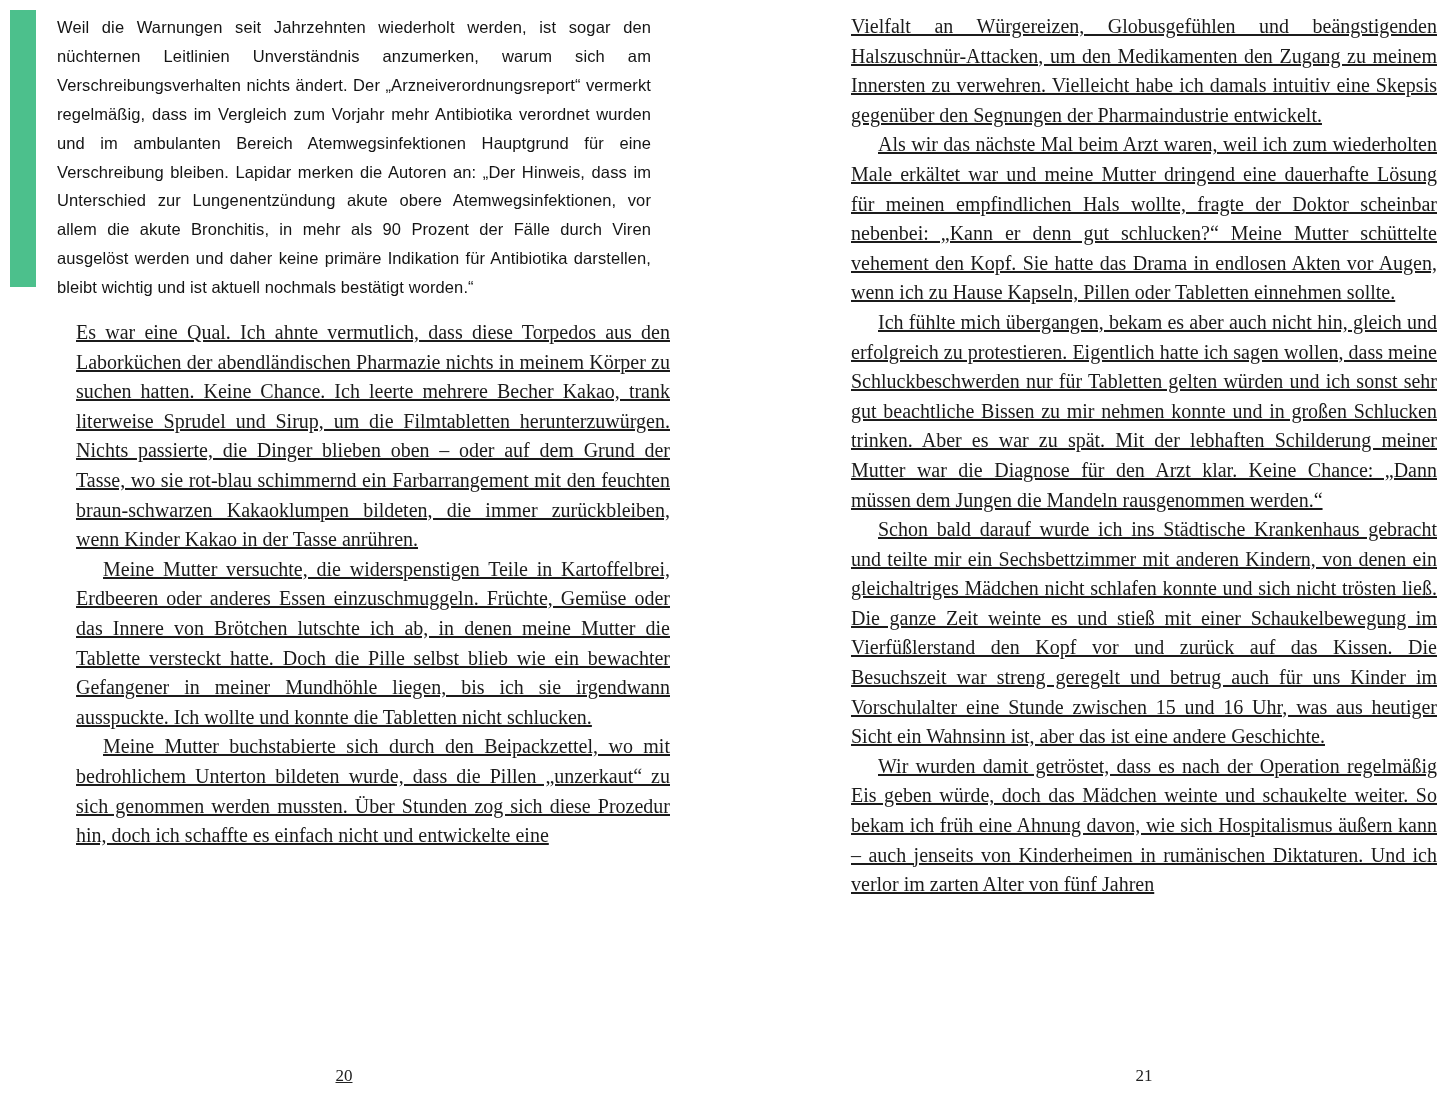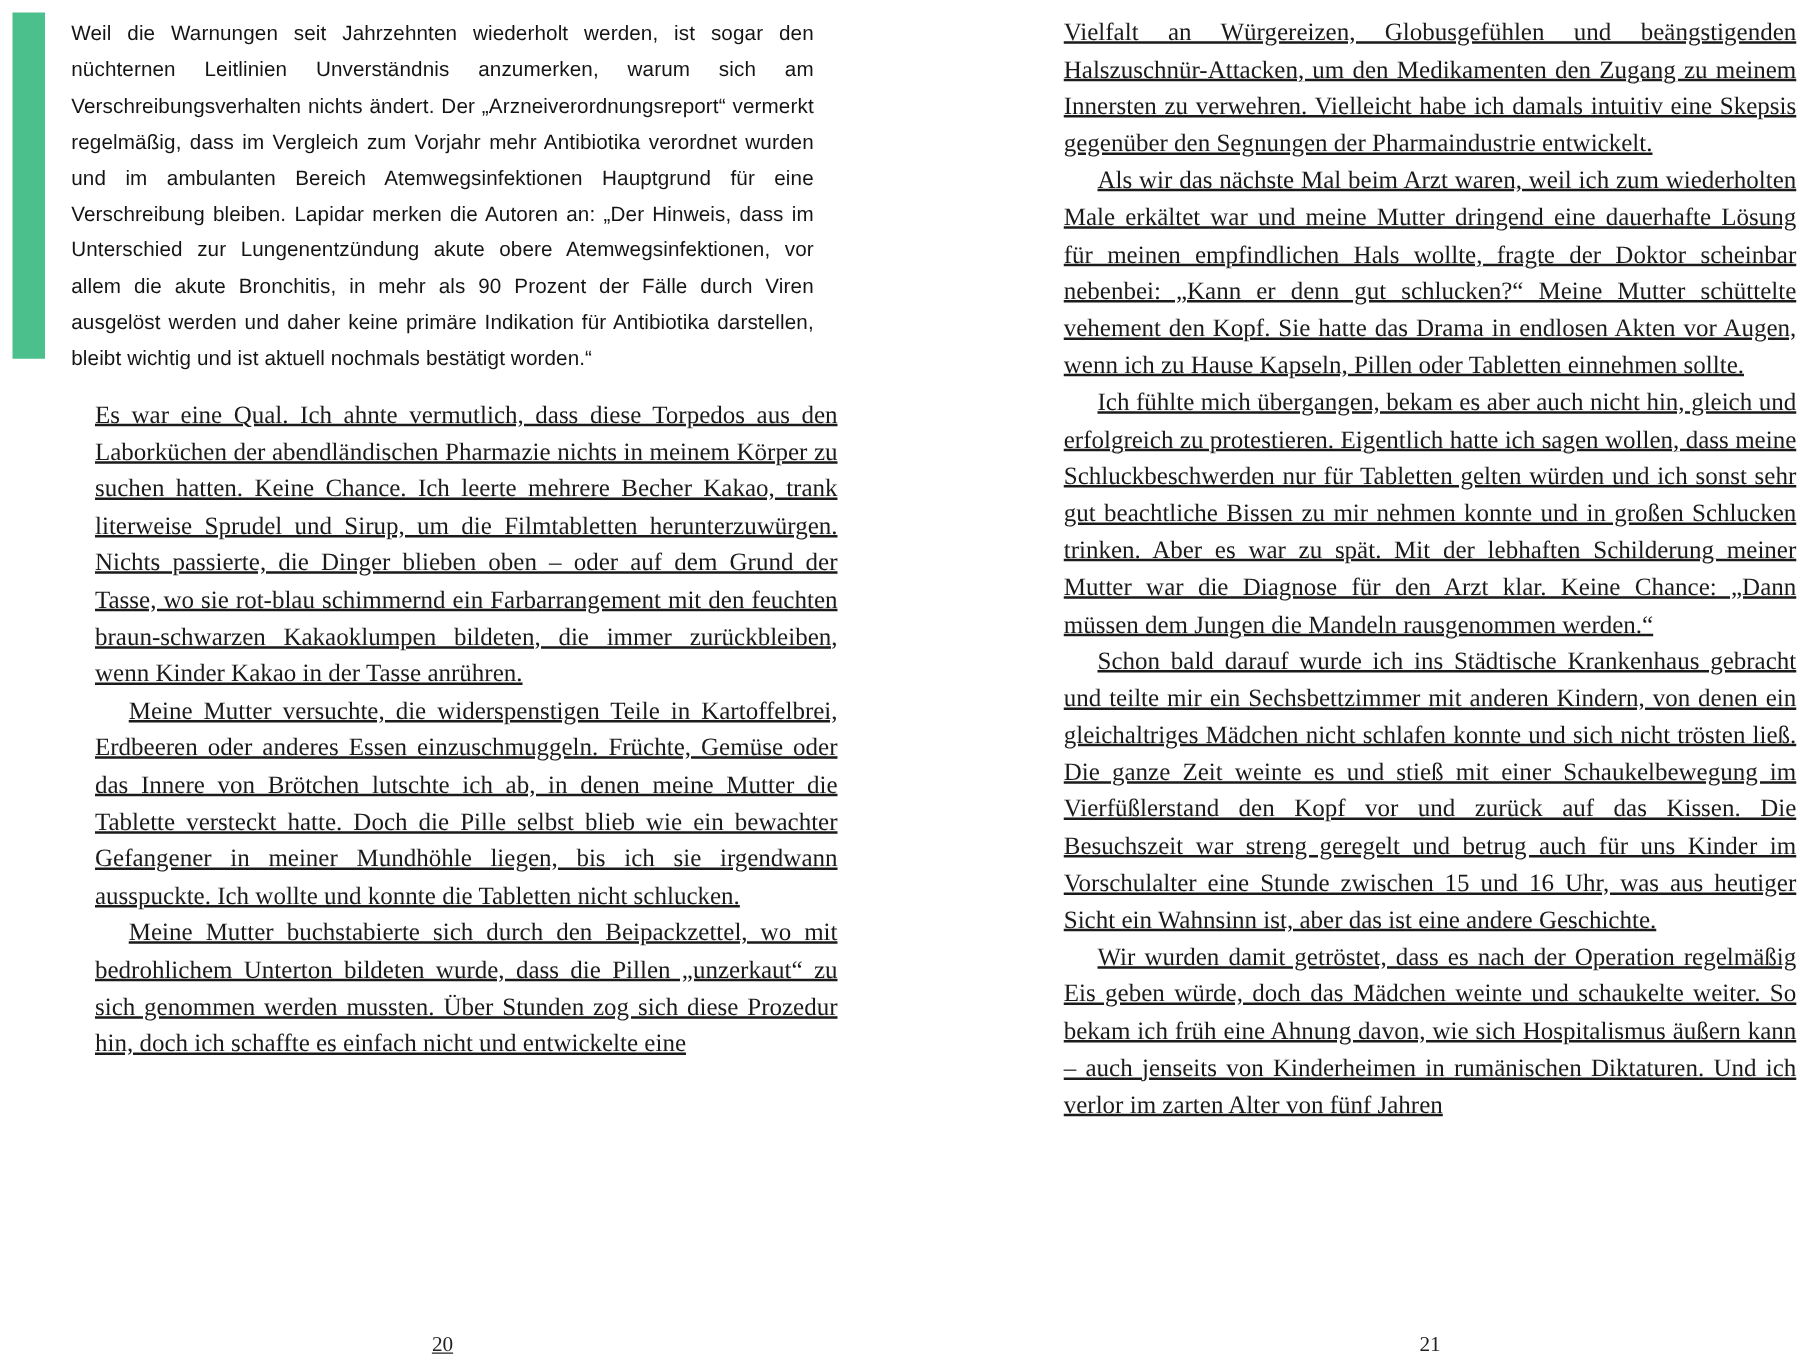--- a/index.html
+++ b/index.html
@@ -55,21 +55,21 @@
   .para { margin: 0; }
   .para.indent { text-indent: 1.35em; }
 
   .page-number {
     position: absolute;
     top: 1066px;
     font-size: 17px;
     text-align: center;
     color: #222;
   }
-  .page-number-left  { left: 57px;  width: 594px; text-decoration: underline; }
+  .page-number-left  { left: 47px;  width: 594px; text-decoration: underline; }
   .page-number-right { left: 127px; width: 586px; }
 </style>
 </head>
 <body>
 
 <div class="spread">
 
   <div class="page page-left">
     <div class="quote-bar"></div>
     <p class="quote-text">Weil die Warnungen seit Jahrzehnten wiederholt werden, ist sogar den nüchternen Leitlinien Unverständnis anzumerken, warum sich am Verschreibungsverhalten nichts ändert. Der „Arzneiverordnungsreport“ vermerkt regelmäßig, dass im Vergleich zum Vorjahr mehr Antibiotika verordnet wurden und im ambulanten Bereich Atemwegsinfektionen Hauptgrund für eine Verschreibung bleiben. Lapidar merken die Autoren an: „Der Hinweis, dass im Unterschied zur Lungenentzündung akute obere Atemwegsinfektionen, vor allem die akute Bronchitis, in mehr als 90 Prozent der Fälle durch Viren ausgelöst werden und daher keine primäre Indikation für Antibiotika darstellen, bleibt wichtig und ist aktuell nochmals bestätigt worden.“</p>

